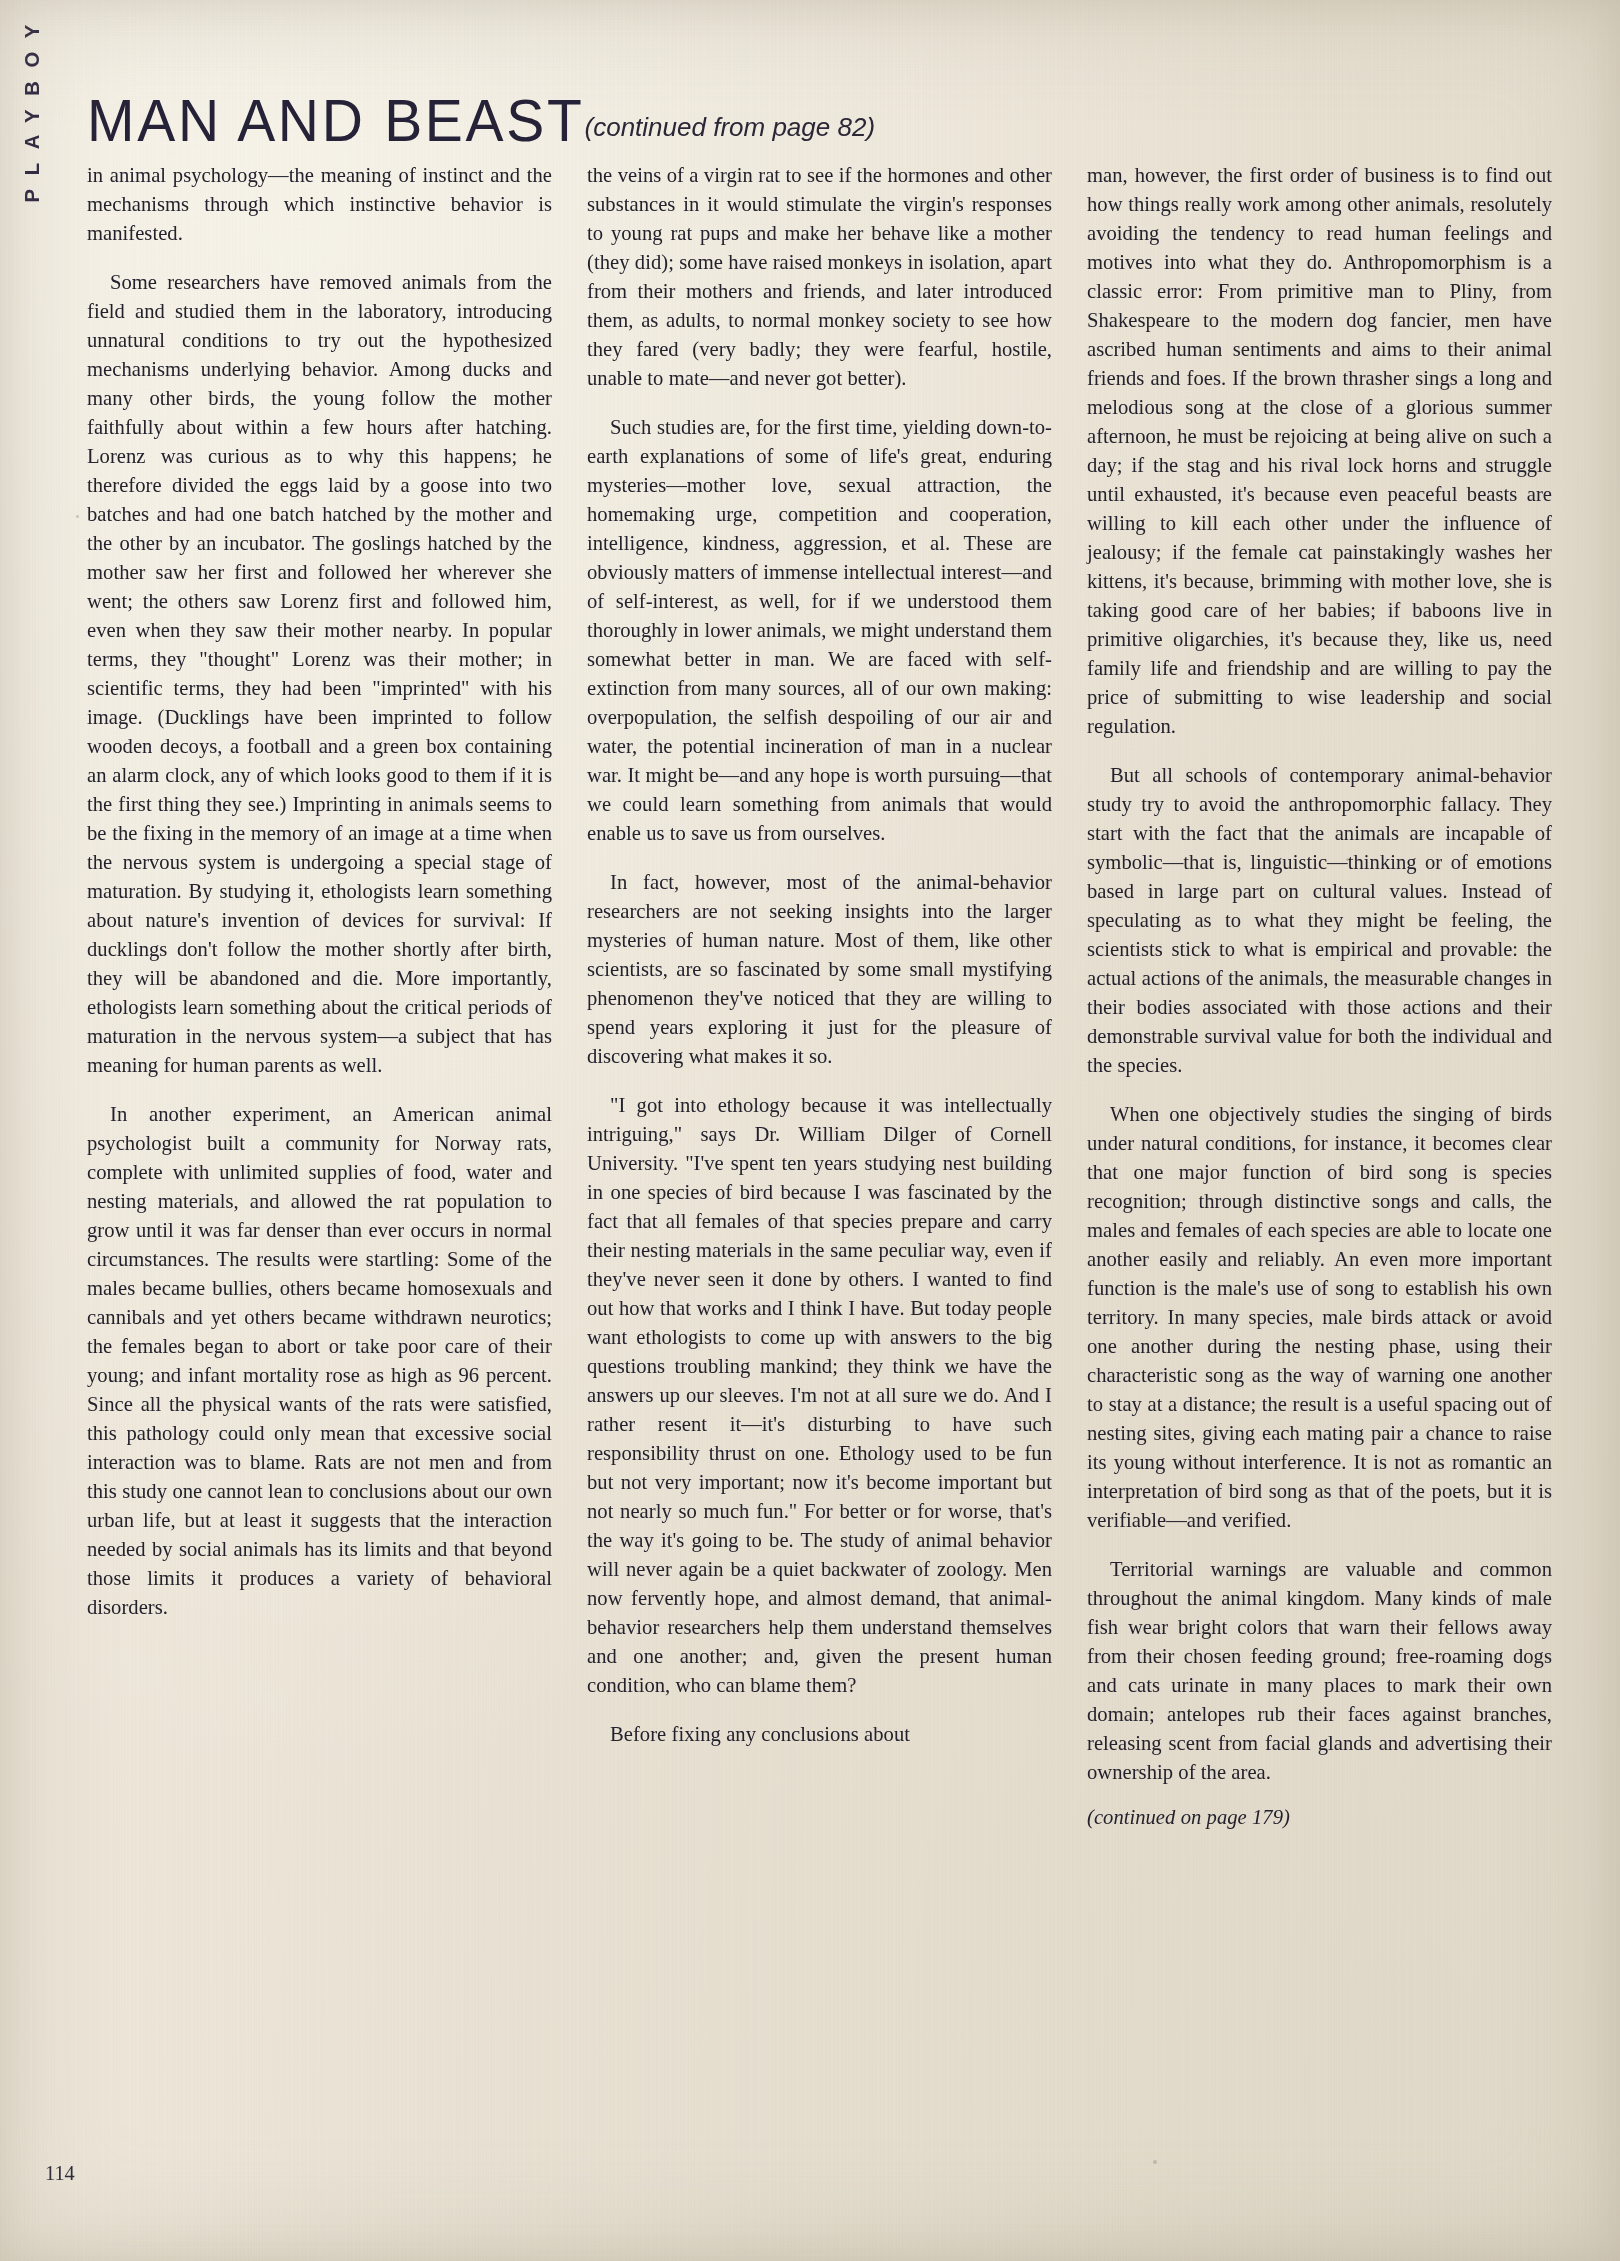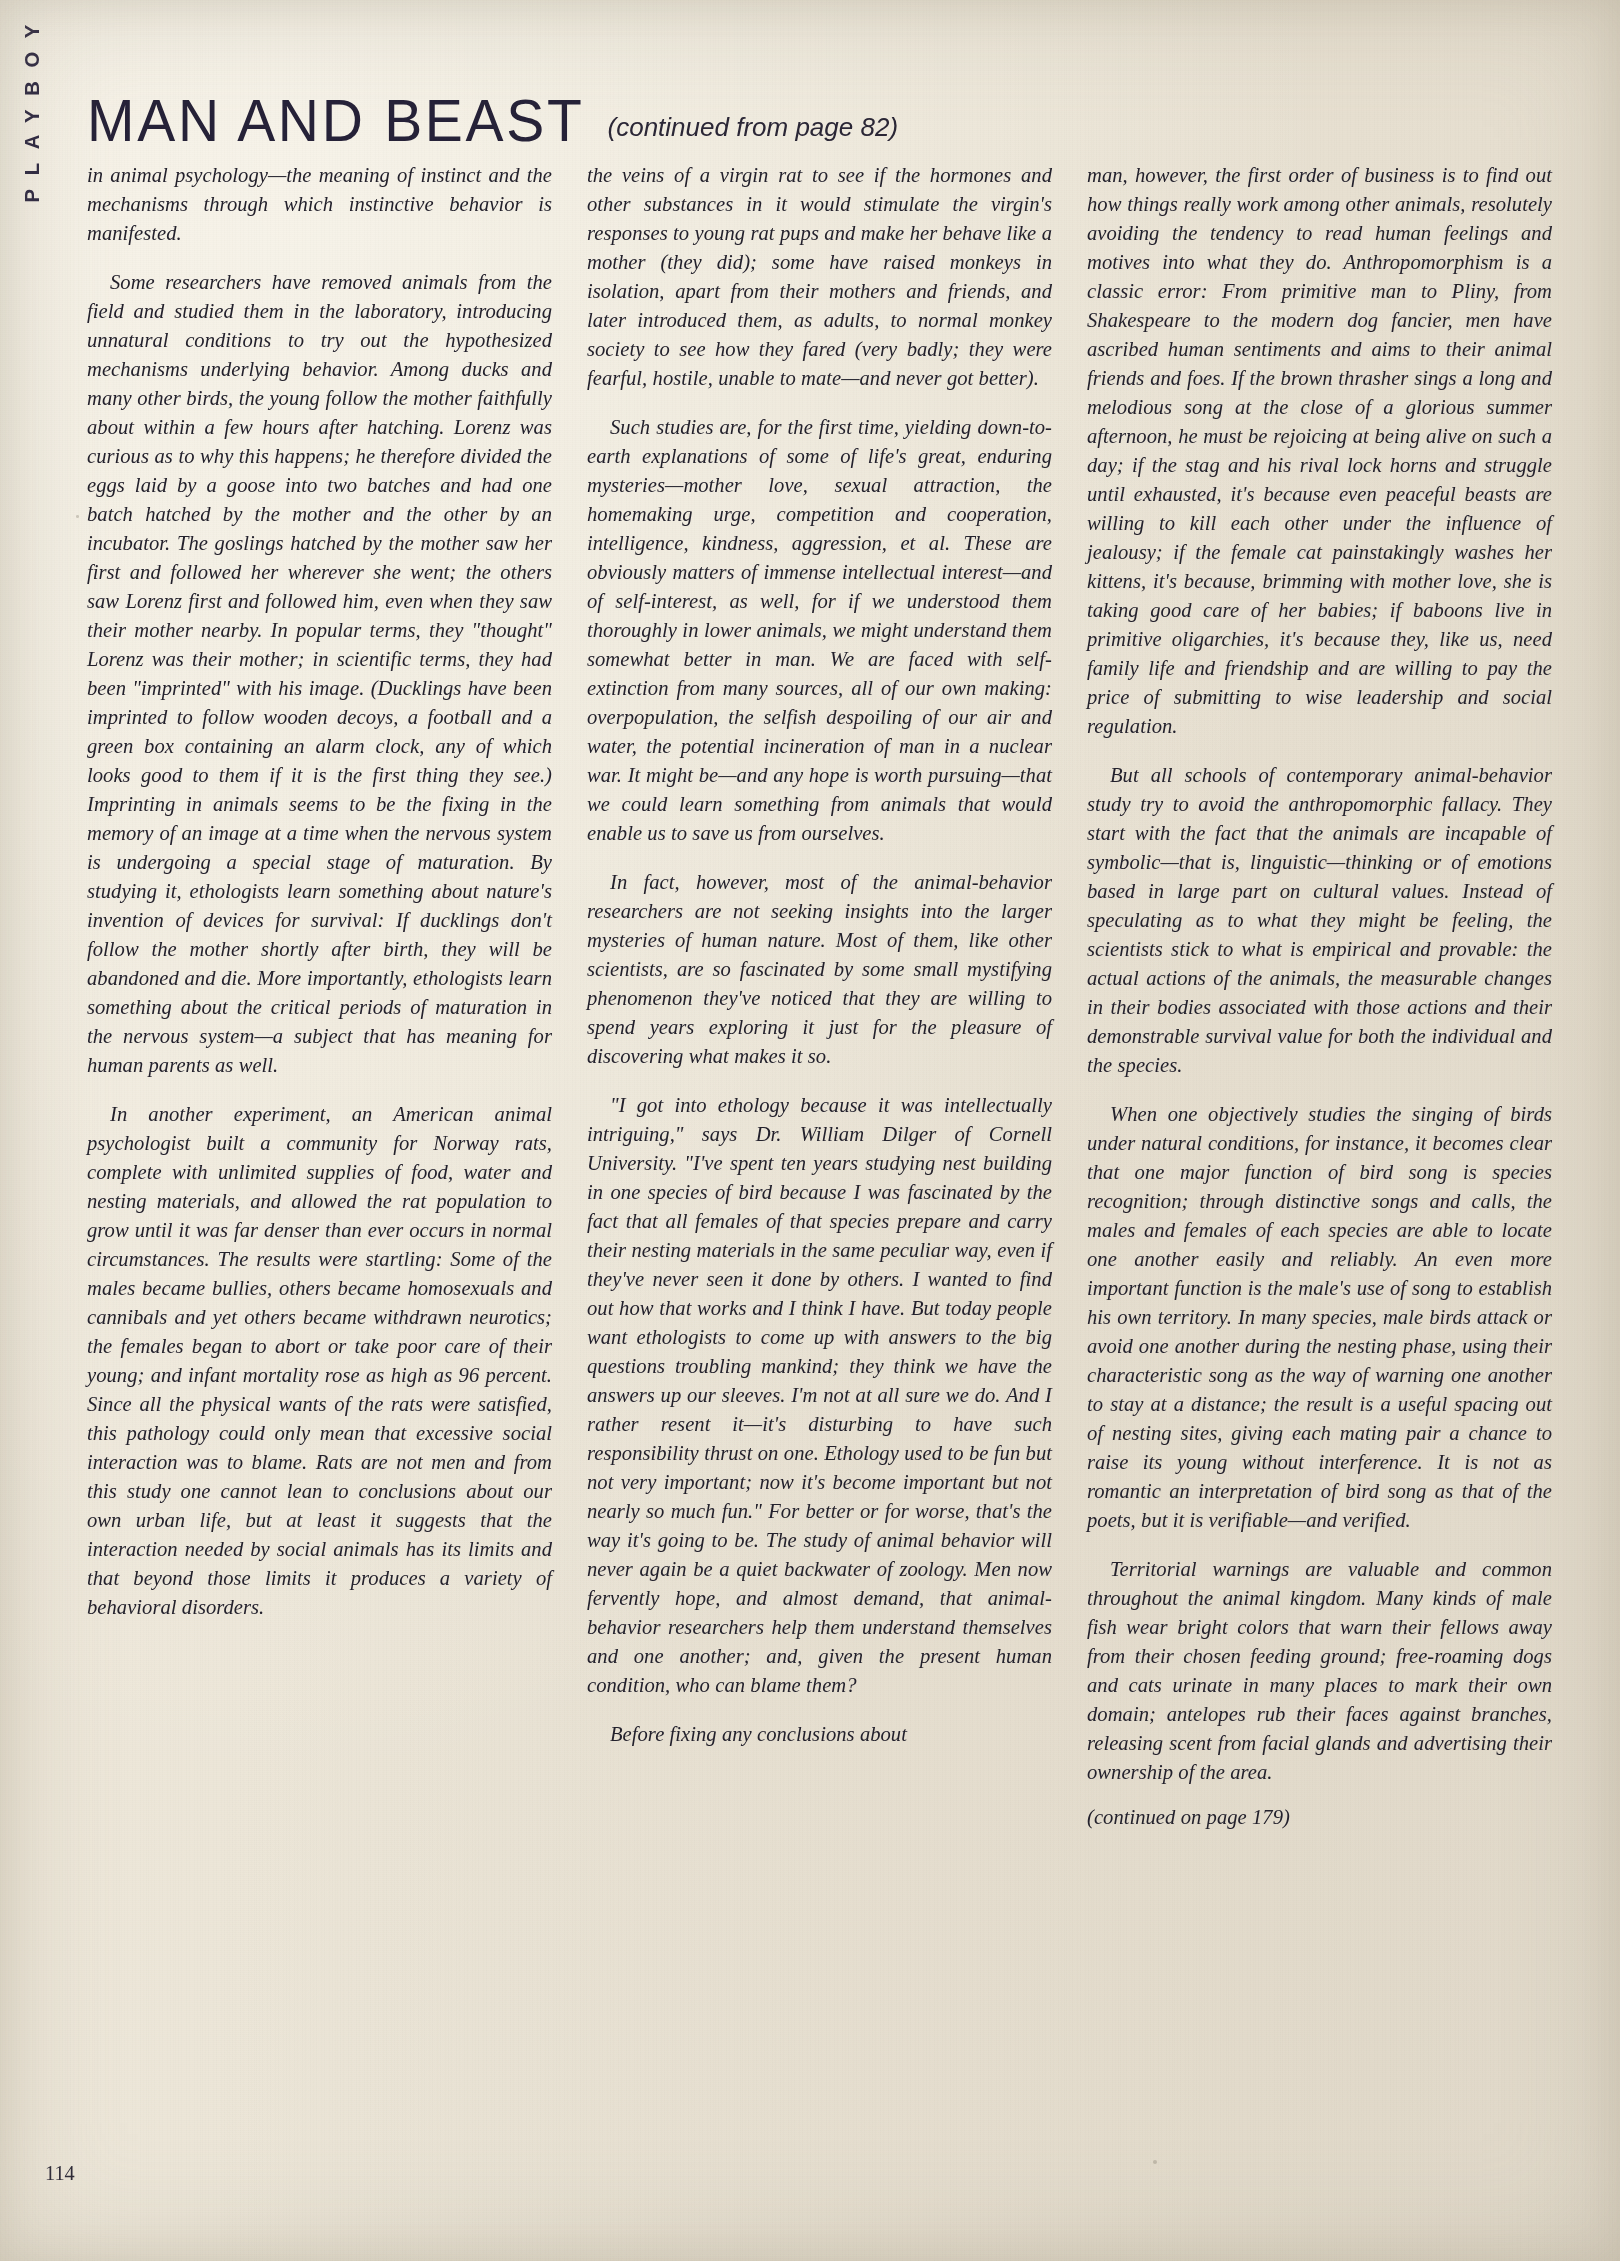--- a/index.html
+++ b/index.html
@@ -61,21 +61,20 @@
   }
 
   
   .masthead {
     position: absolute;
     left: 87px;
     top: 95px;
     width: 800px;
     display: flex;
     align-items: baseline;
-    gap: 23px;
   }
   .headline {
     font-family: "Liberation Sans", "DejaVu Sans", sans-serif;
     font-weight: 400;
     font-size: 57px;
     line-height: 0.92;
     letter-spacing: 2.7px;
     color: #252138;
     white-space: nowrap;
     
@@ -113,21 +112,20 @@
     margin: 0;
     font-size: 20.6px;
     line-height: 29px;
     text-align: justify;
     text-align-last: left;
     text-indent: 0;
     hyphens: none;
     color: #22202c;
     letter-spacing: 0.03px;
     word-spacing: 0.1px;
-    font-style: italic;
   }
   .col p + p {
     text-indent: 23px;
     margin-top: 20px;
   }
   .col p.no-indent { text-indent: 0; }
   .col p.tail-right {
     text-align: right;
     font-style: italic;
     text-indent: 0;

